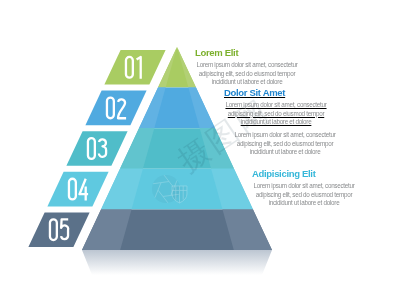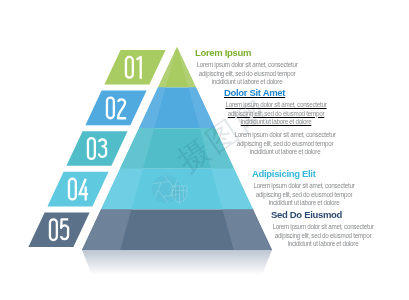--- a/index.html
+++ b/index.html
@@ -116,31 +116,27 @@
         <polygon points="44.6,212.4 89.6,212.4 73.4,247 28.4,247" fill="#5b7189"></polygon>
         <g class="numg" transform="translate(48.80,218.20)">
             <path transform="translate(0.00,0)" d="M1.15,4.6 a3.45,3.45 0 0 1 6.9,0 l0,13.8 a3.45,3.45 0 0 1 -6.9,0 z"></path>
             <path transform="translate(11.20,0)" d="M8.2,1.15 L1.6,1.15 L1.15,9.7 a3.6,3.6 0 0 1 6.9,2.2 l0,5.8 a3.5,3.5 0 0 1 -6.95,0.2"></path>
           </g>
       </g>
     </g>
   </svg>
 
   <div class="txtblk" style="left:195px;top:47px;">
-    <div class="hd" style="color:#7cb02d">Lorem Ipsum</div>
+    <div class="hd" style="color:#7cb02d">Lorem Elit</div>
     <div class="bd">Lorem ipsum dolor sit amet, consectetur adipiscing elit, sed do eiusmod tempor incididunt ut labore et dolore</div>
   </div>
   <div class="txtblk" style="left:224px;top:87px;text-decoration:underline;">
     <div class="hd" style="color:#1f84ce">Dolor Sit Amet</div>
     <div class="bd">Lorem ipsum dolor sit amet, consectetur adipiscing elit, sed do eiusmod tempor incididunt ut labore et dolore</div>
   </div>
   <div class="txtblk" style="left:233px;top:128px;">
     <div class="bd">Lorem ipsum dolor sit amet, consectetur adipiscing elit, sed do eiusmod tempor incididunt ut labore et dolore</div>
   </div>
   <div class="txtblk" style="left:252px;top:168px;">
     <div class="hd" style="color:#36b7d9">Adipisicing Elit</div>
     <div class="bd">Lorem ipsum dolor sit amet, consectetur adipiscing elit, sed do eiusmod tempor incididunt ut labore et dolore</div>
   </div>
-  <div class="txtblk" style="left:271px;top:209px;">
-    <div class="hd" style="color:#2b4a70">Sed Do Eiusmod</div>
-    <div class="bd">Lorem ipsum dolor sit amet, consectetur adipiscing elit, sed do eiusmod tempor incididunt ut labore et dolore</div>
-  </div>
 </div>
 
 </body></html>

